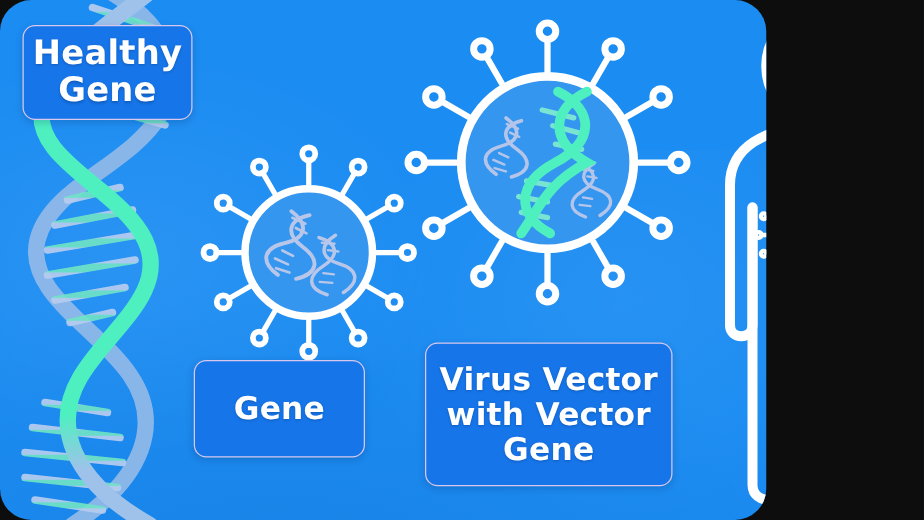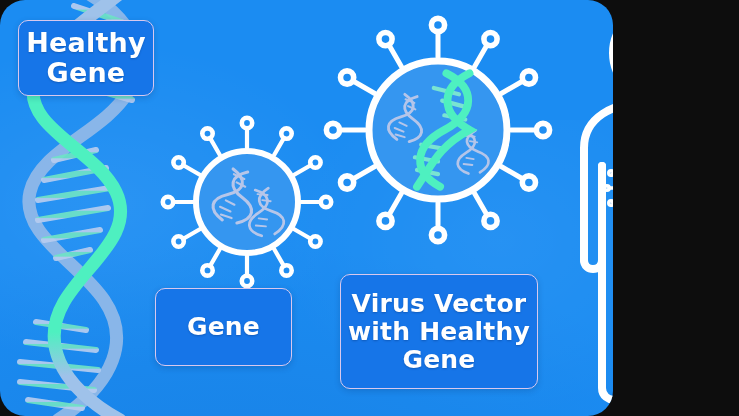--- a/index.html
+++ b/index.html
@@ -429,18 +429,18 @@
 
   <div class="callout" id="callout-virus-vector">
     <div>
       <span>Gene</span>
     </div>
   </div>
 
   <div class="callout" id="callout-virus-vector-healthy">
     <div>
       <span>Virus Vector</span>
-      <span>with Healthy</span>
+      <span>with Vector</span>
       <span>Gene</span>
     </div>
   </div>
 
 </div>
 
 </body></html>

